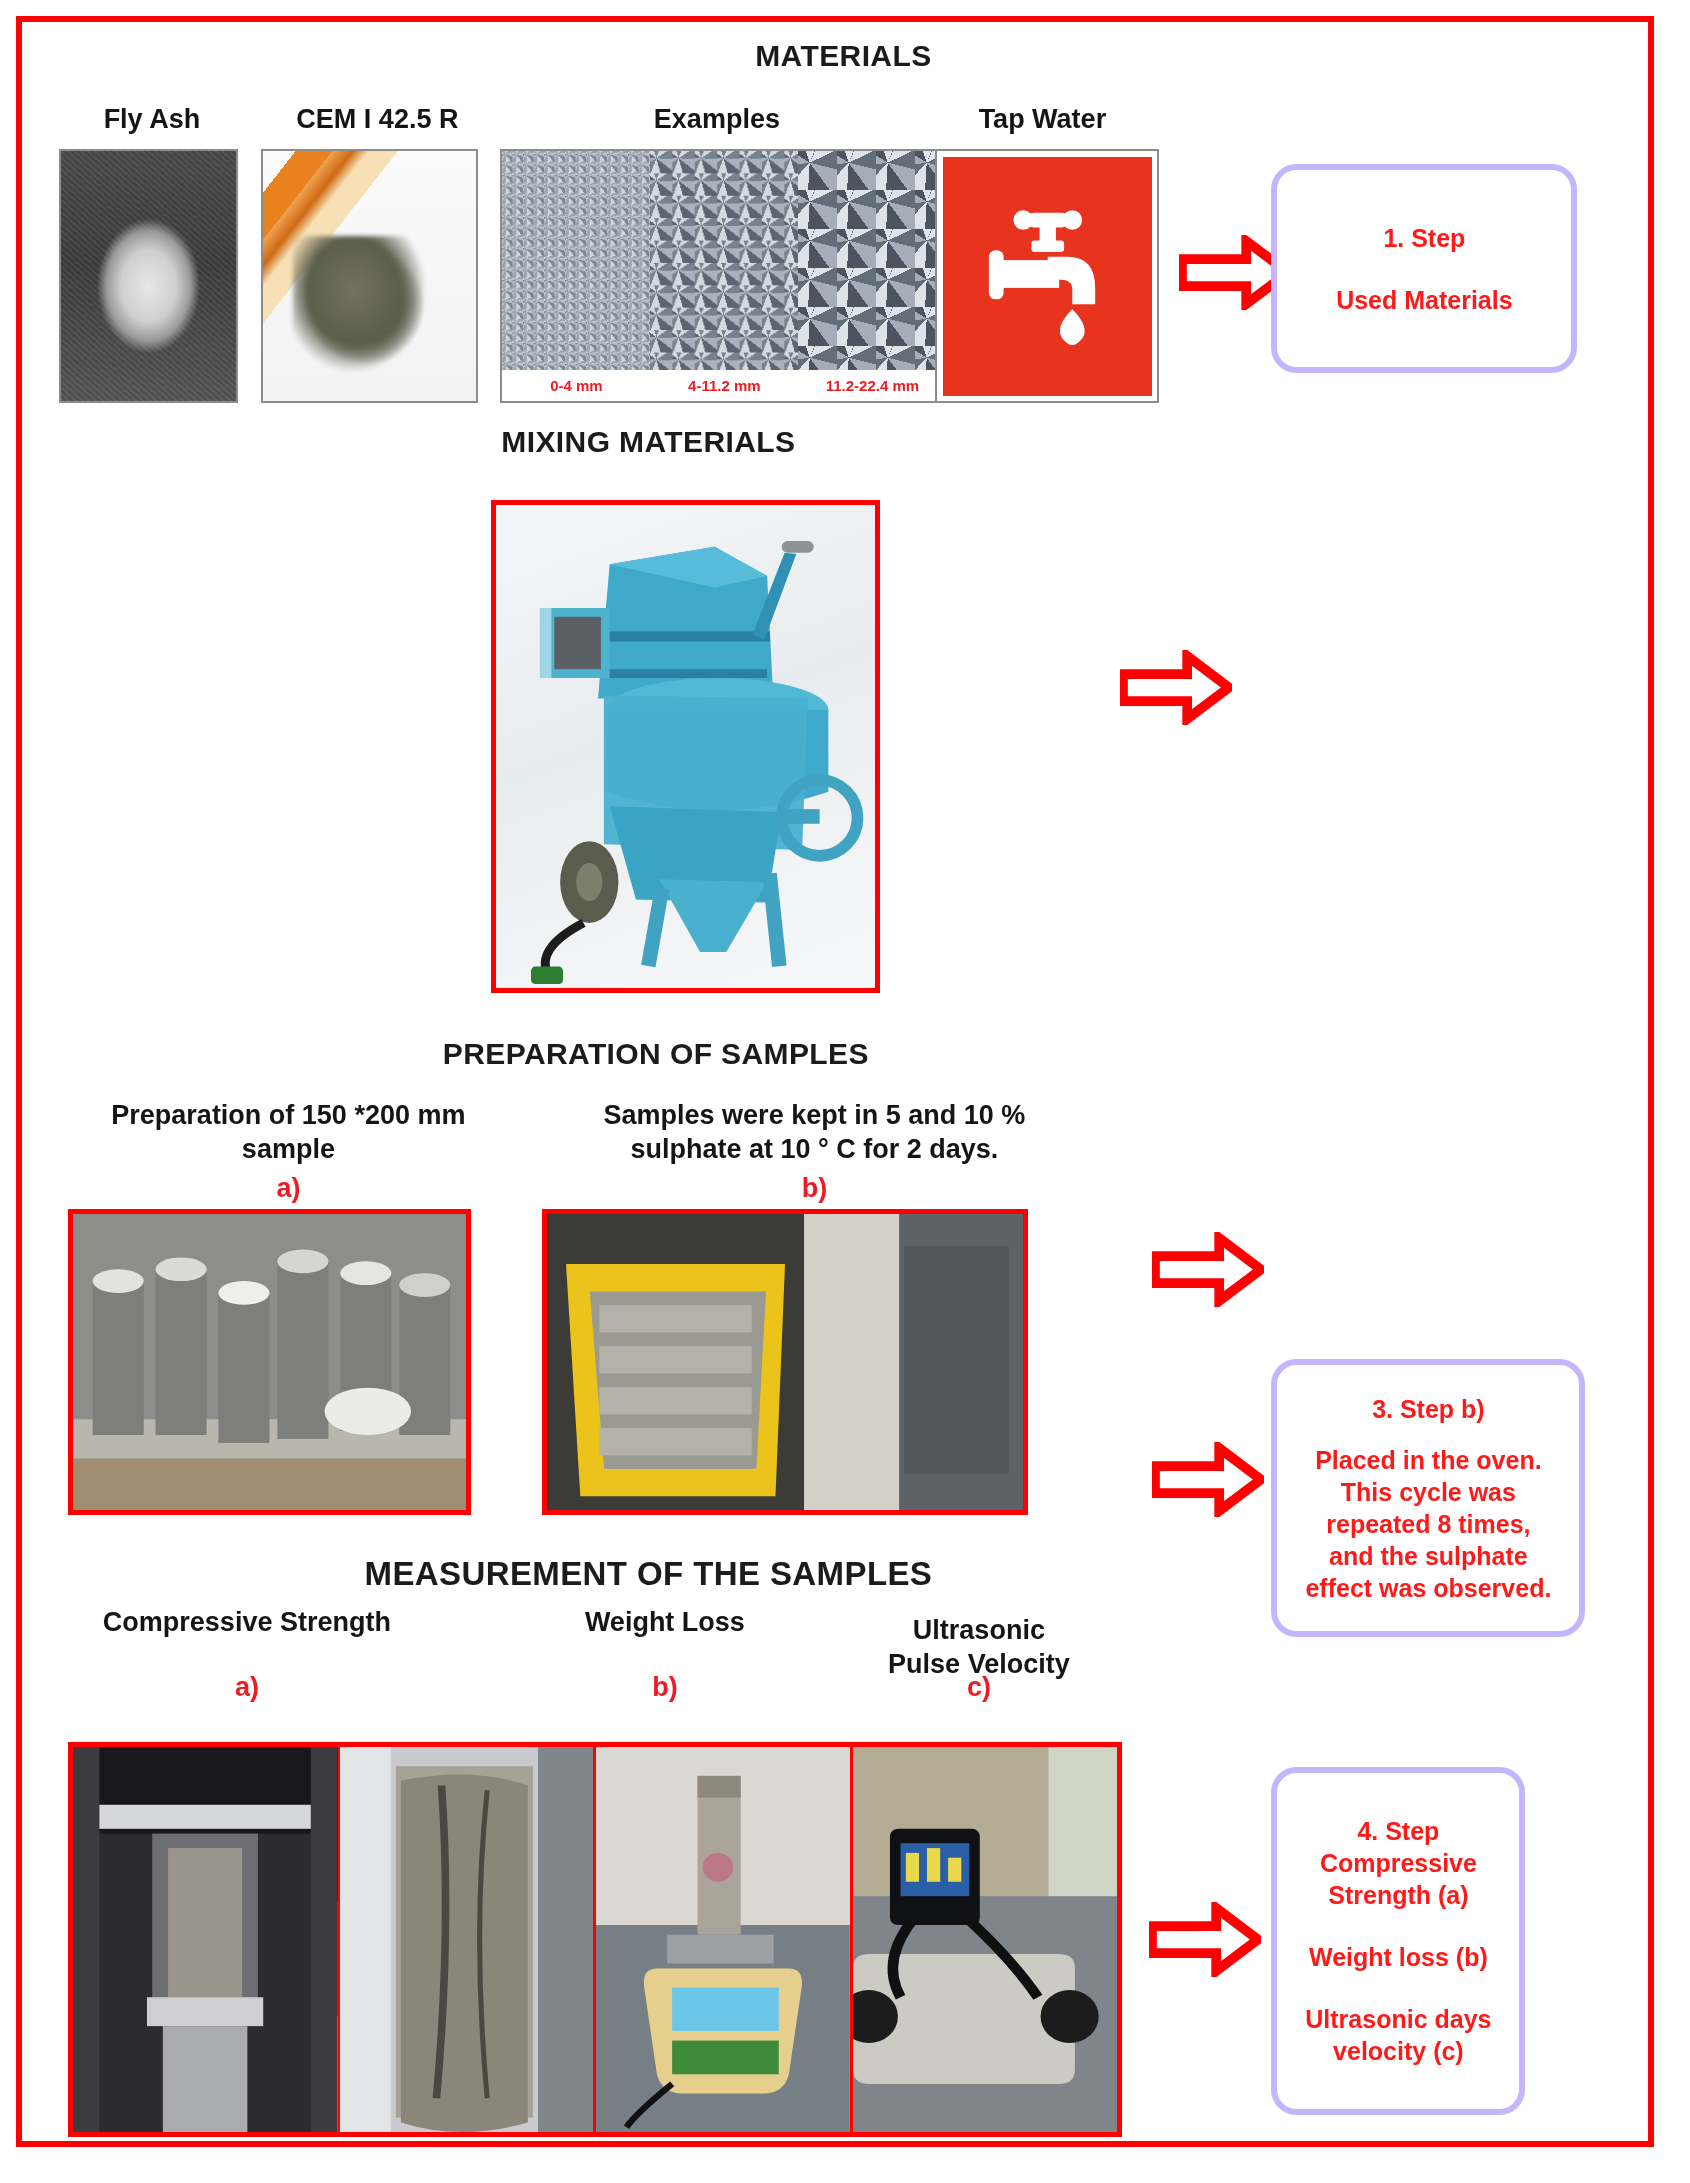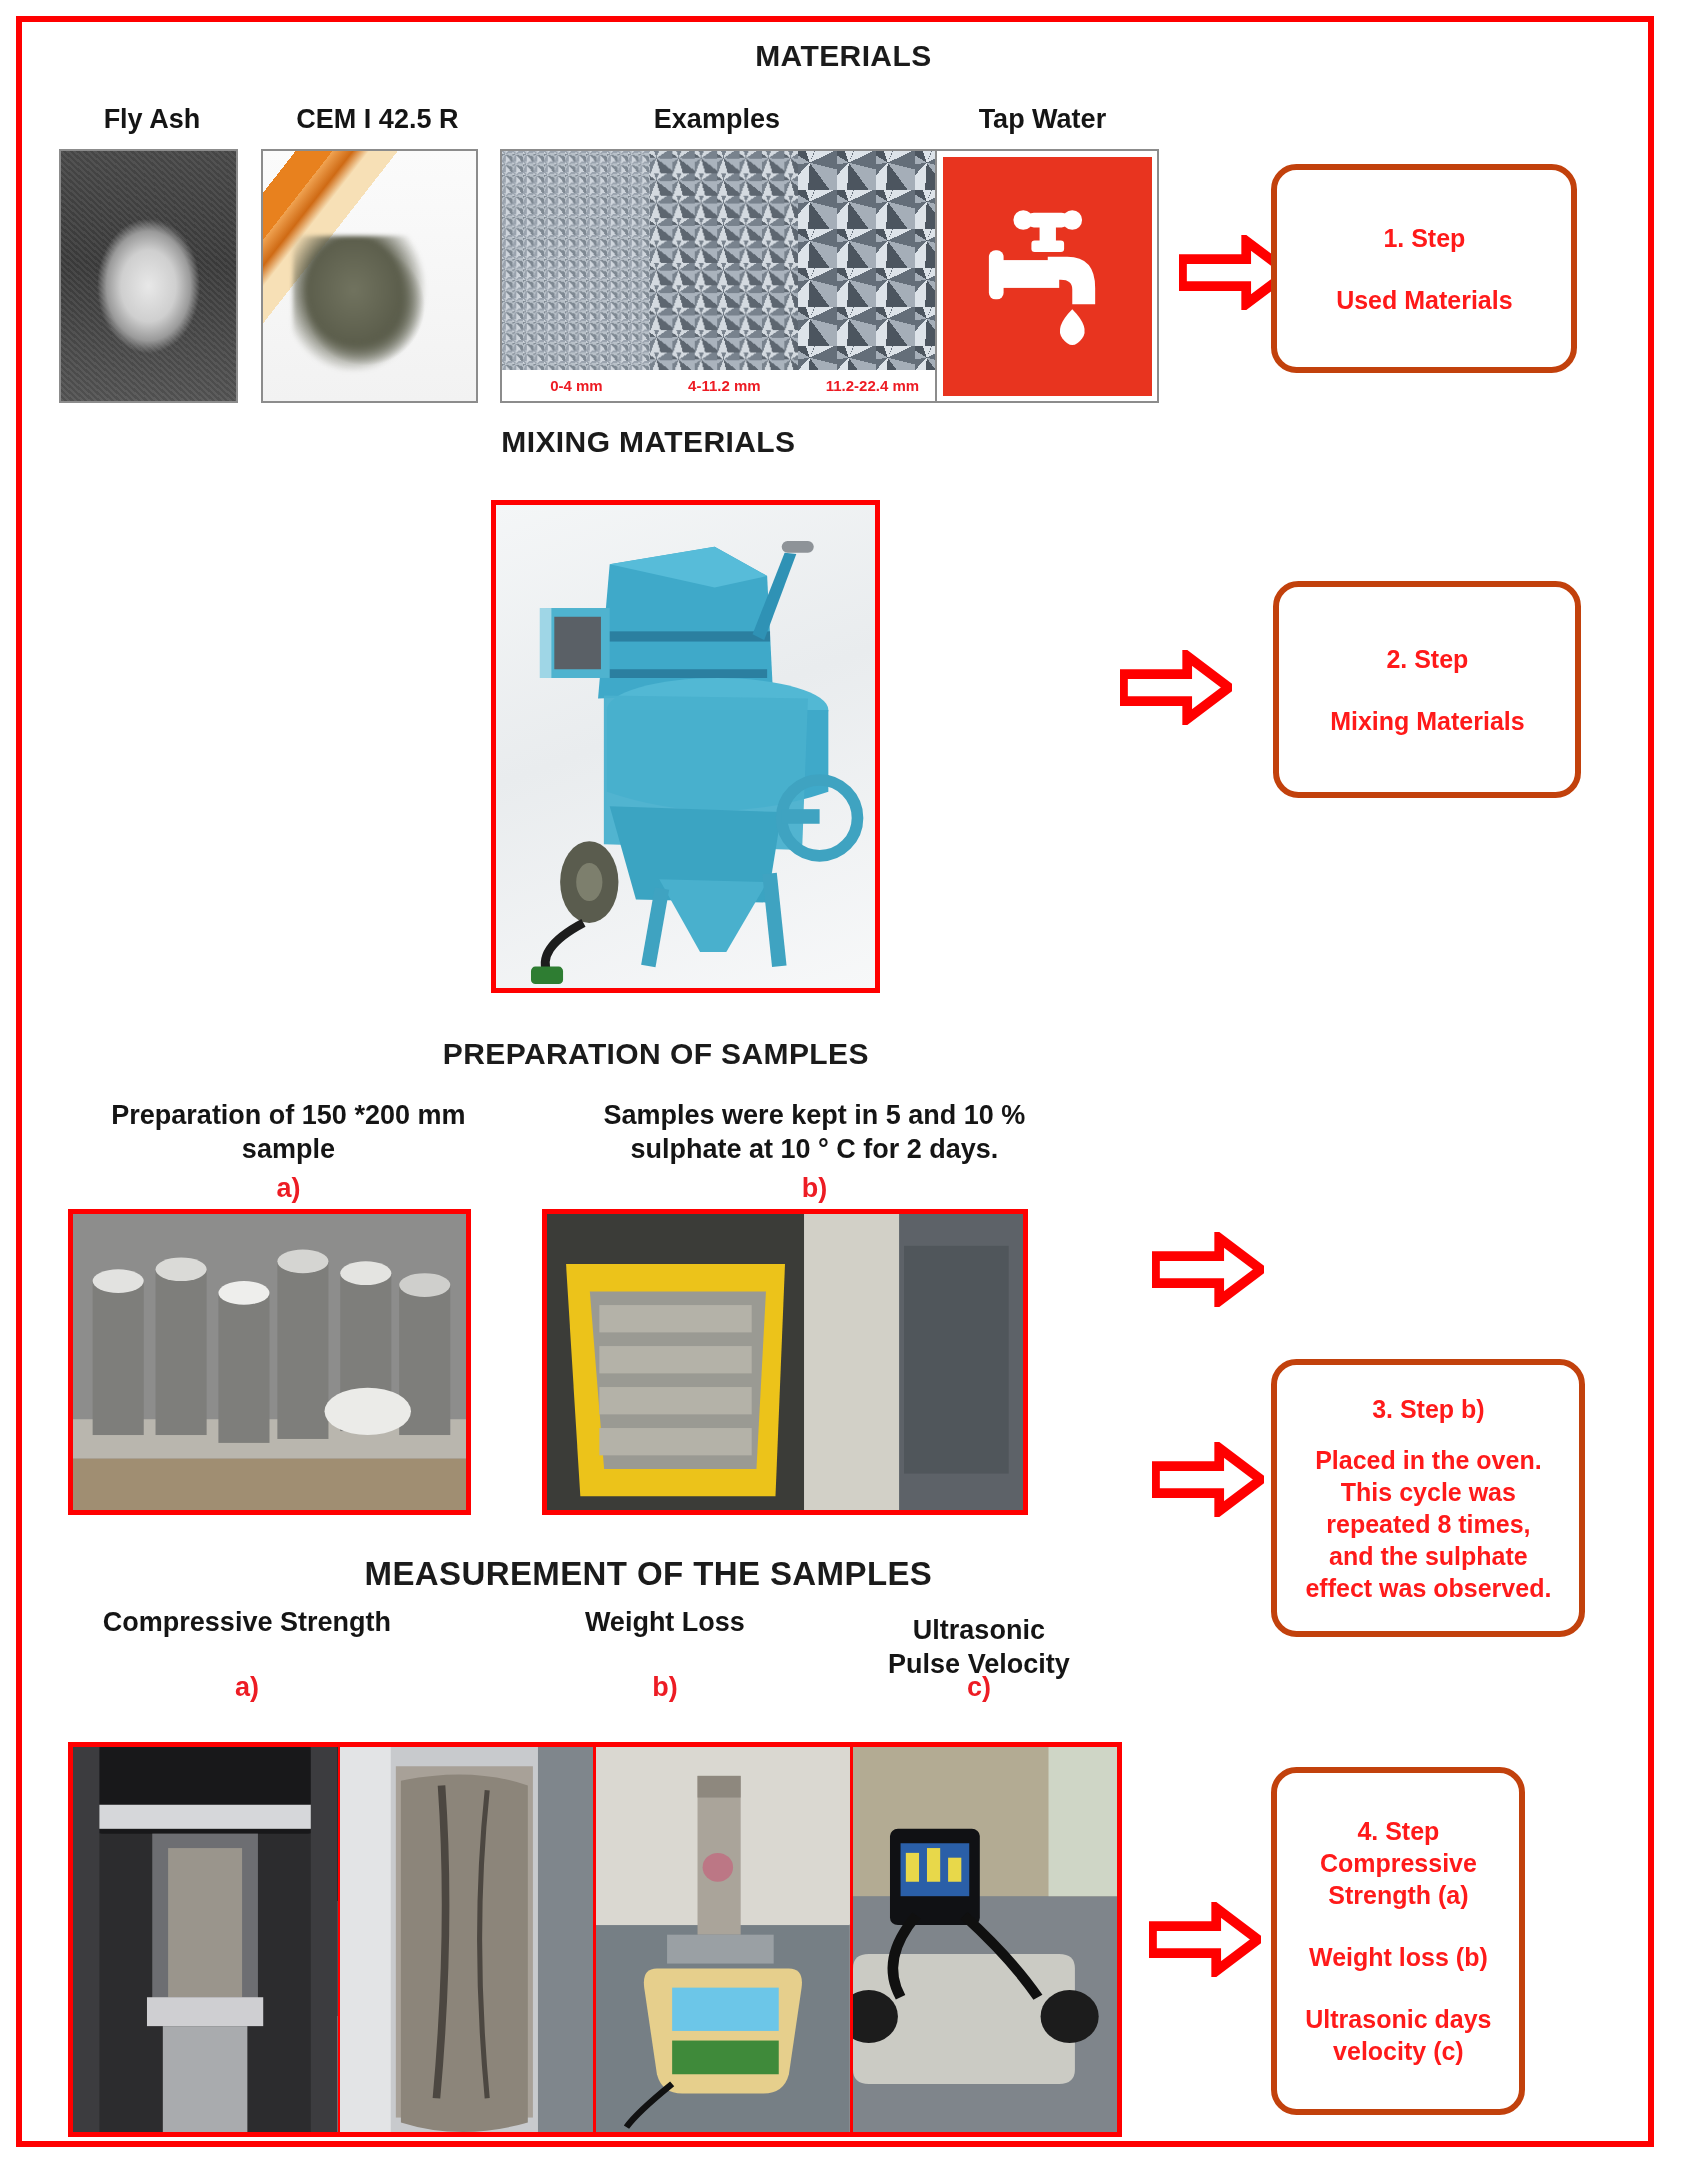--- a/index.html
+++ b/index.html
@@ -124,21 +124,21 @@
   }
   
   .tex-press{background:linear-gradient(180deg,#2a2a2c 0 40%, #59595c 40% 70%, #8f8f92 70% 100%);}
   .tex-core{background:linear-gradient(90deg,#d9dade 0 18%, #8a8173 18% 62%, #c4c5c8 62% 100%);}
   .tex-scale{background:linear-gradient(180deg,#d8d6cf 0 46%, #7b858b 46% 100%);}
   .tex-upv{background:linear-gradient(180deg,#b3ab93 0 40%, #7e8288 40% 100%);}
 
   
   .step-box{
     position:absolute;
-    border:6px solid #c2410c;
+    border:6px solid #c4b5fd;
     border-radius:25.4px;
     background:#ffffff;
     box-sizing:border-box;
     display:flex;flex-direction:column;
     align-items:center;justify-content:center;
     color:#FF1A1A;
     font-weight:bold;
     text-align:center;
     line-height:1.28;
   }
@@ -265,25 +265,20 @@
       </svg>
     </div>
   </div>
 
   <div class="arrow" style="left:1098px;top:628px;width:112px;height:75px;">
     <svg viewBox="0 0 150 100" preserveAspectRatio="none">
       <polygon points="4,32 90,32 90,8 146,50 90,92 90,68 4,68" fill="#ffffff" stroke="#FF0000" stroke-width="13" stroke-linejoin="miter"></polygon>
     </svg>
   </div>
 
-  <div class="step-box" style="left:1251px;top:559px;width:308px;height:217px;">
-    <span class="ln step-head">2. Step</span>
-    <span class="gap-md"></span>
-    <span class="ln step-body">Mixing Materials</span>
-  </div>
 
   <div class="sec-title" style="left:0;right:359px;top:1015px;">PREPARATION OF SAMPLES</div>
 
   <div class="cap-blk" style="left: 42px; width: 448px; top: 1077px; white-space: pre-line;">Preparation of 150 *200 mm
 sample</div>
   <div class="sub-red" style="left:42px;width:448px;top:1151px;">a)</div>
 
   <div class="cap-blk" style="left: 523px; width: 538px; top: 1077px; white-space: pre-line;">Samples were kept in 5 and 10 %
 sulphate at 10 ° C for 2 days.</div>
   <div class="sub-red" style="left:523px;width:538px;top:1151px;">b)</div>

